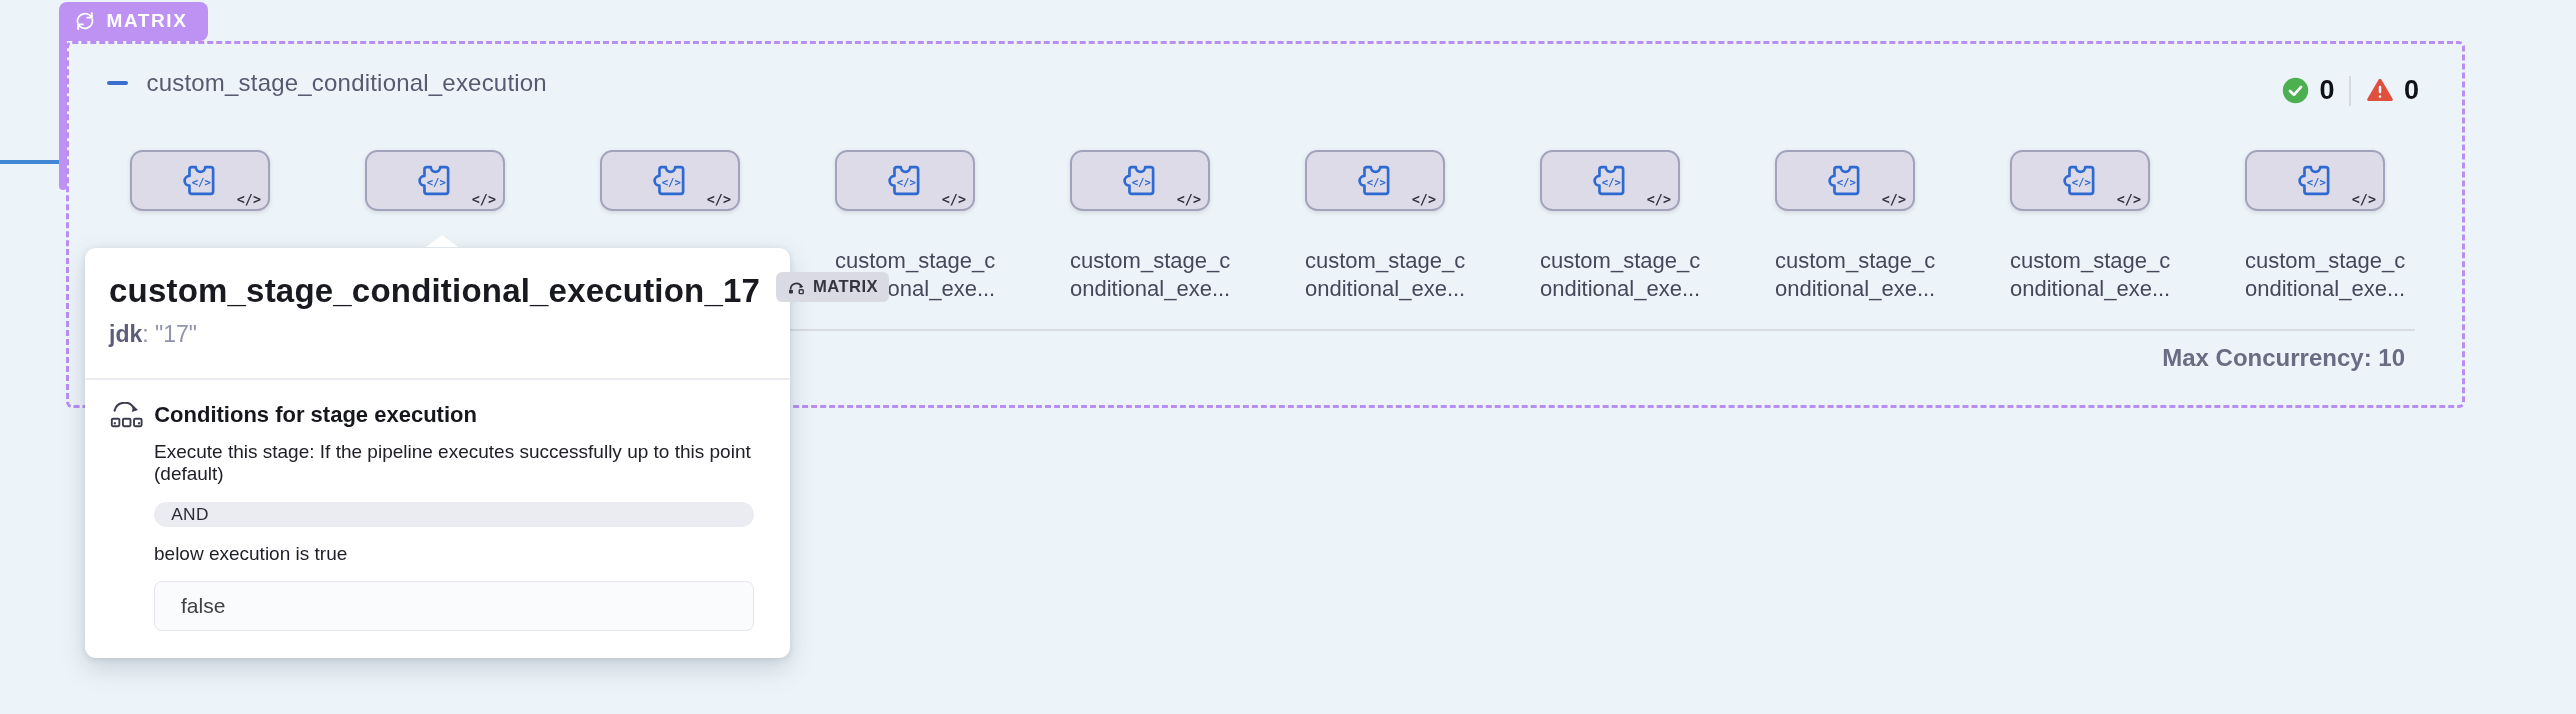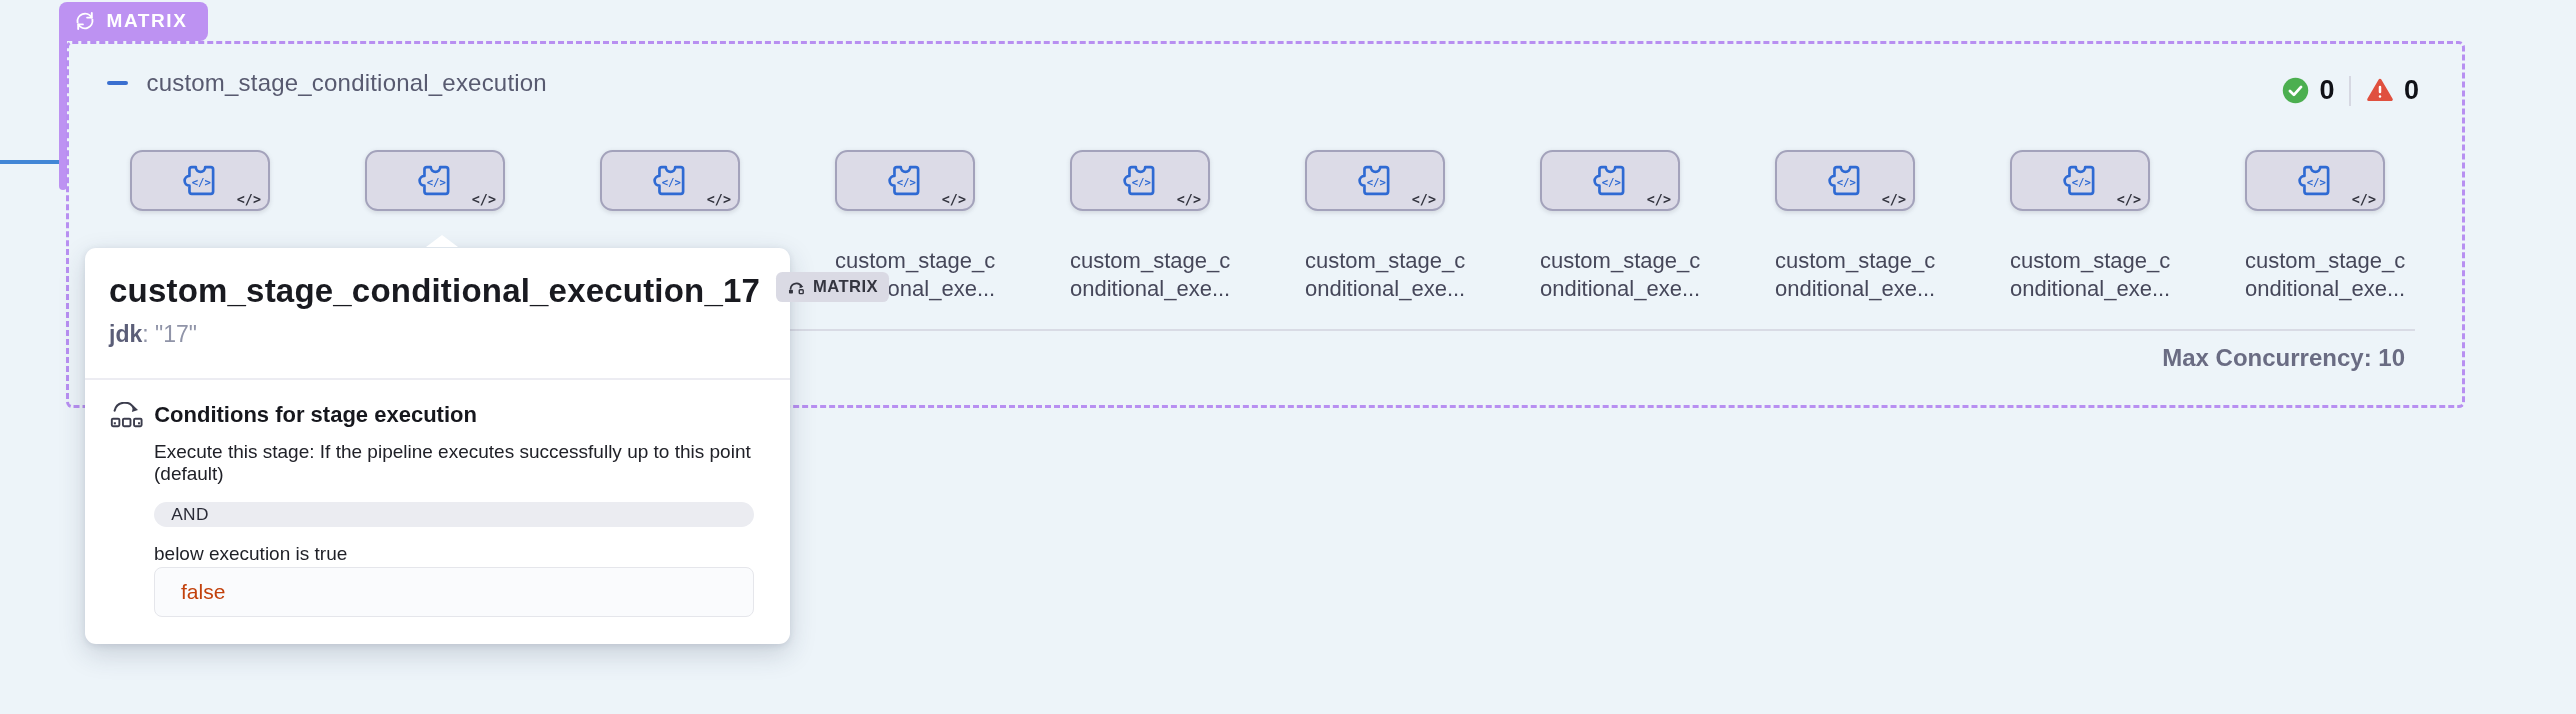--- a/index.html
+++ b/index.html
@@ -89,23 +89,23 @@
   .cond-title { font-size:22px; font-weight:700; color:#16171d; }
   .cond-body { margin-left:45px; }
   .cond-desc { margin-top:12.6px; font-size:19px; color:#202128; }
   .and-pill {
     margin-top:17.3px; height:25px; border-radius:12.6px; background:#ebecf1;
     display:flex; align-items:center; padding-left:17.3px;
     font-size:17.3px; font-weight:400; color:#2b2c37; letter-spacing:0.3px;
   }
   .cond-note { margin-top:16px; font-size:19px; color:#1f2027; }
   .expr-box {
-    margin-top:2px; height:50px; background:#fafbfd; border:1.6px solid #e5e6eb; border-radius:8px;
+    margin-top:16px; height:50px; background:#fafbfd; border:1.6px solid #e5e6eb; border-radius:8px;
     display:flex; align-items:center; padding-left:26px;
-    font-size:21px; color:#c2410c;
+    font-size:21px; color:#404040;
   }
   svg { display:block; }
 </style>
 </head>
 <body>
 
 <div class="canvas">
 
   <div class="connector"></div>
   <div class="matrix-bar"></div>

